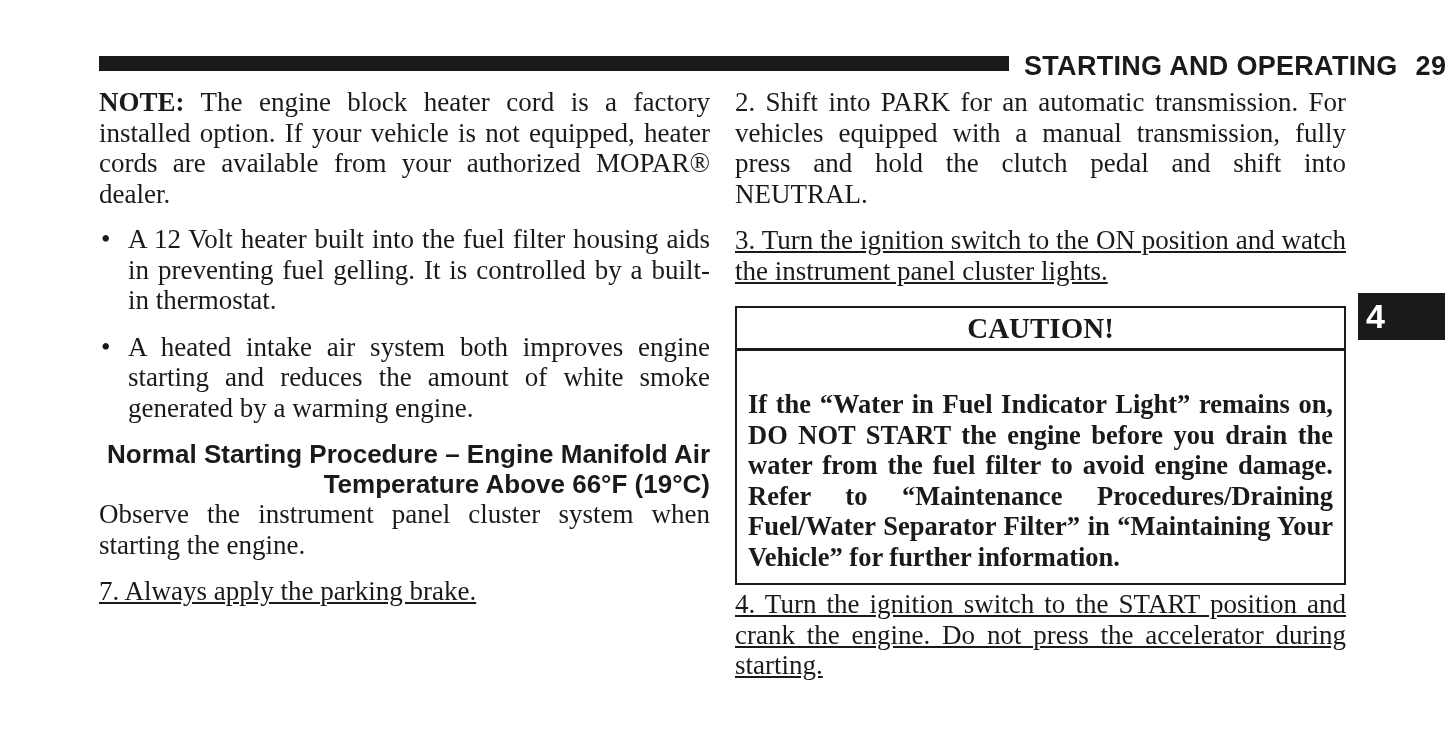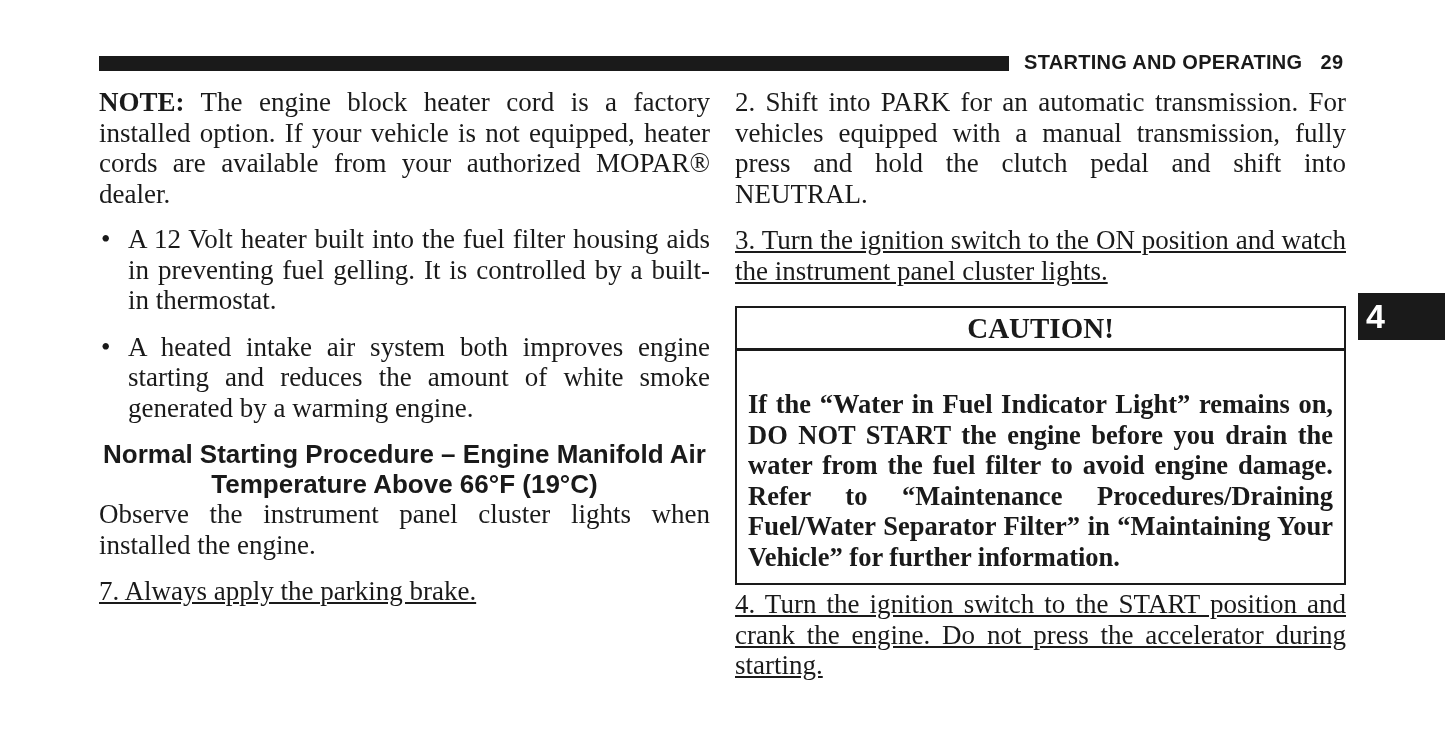--- a/index.html
+++ b/index.html
@@ -1,31 +1,31 @@
 <!DOCTYPE html>
 <html><head>
 <meta charset="utf-8">
 <style>
   html, body { margin:0; padding:0; background:#fff; }
   body { width:1445px; height:756px; position:relative; overflow:hidden; color:#1a1a1a;
          font-family:"Liberation Serif","DejaVu Serif",serif; }
   .topbar { position:absolute; left:99px; top:56px; width:910px; height:15px; background:#1a1a1a; }
   .header { position:absolute; left:1024px; top:51px; font-family:"Liberation Sans",sans-serif;
-            font-weight:bold; font-size:20px; letter-spacing:0.3px; white-space:nowrap; }
+            font-weight:bold; font-size:27px; letter-spacing:0.3px; white-space:nowrap; }
   .header .pg { margin-left:18px; }
   .col { position:absolute; font-size:27px; line-height:30.5px; text-align:justify; }
   .left { left:99px; top:87px; width:611px; }
   .right { left:735px; top:87px; width:611px; }
   p { margin:0; }
   .note b { font-weight:bold; }
   .bullets { margin:15px 0 0 0; padding:0; list-style:none; }
   .bullets li { position:relative; padding-left:29px; margin-bottom:16px; }
   .bullets li .dot { position:absolute; left:2px; top:0; }
   .h2 { font-family:"Liberation Sans",sans-serif; font-weight:bold; font-size:26px; line-height:30px;
-        text-align:center; margin-top:14px; }
+        text-align:right; margin-top:14px; }
   .step { margin-top:16px;text-decoration:underline; }
   .caution { margin-top:20px; border:2.5px solid #1a1a1a; }
   .caution .title { text-align:center; font-weight:bold; font-size:29px; line-height:40px;
                     border-bottom:3px solid #1a1a1a; }
   .caution .body { font-weight:bold; padding:14px 11px 11px 11px; font-size:26.5px; line-height:30.5px;margin-top:24px; }
   .tab { position:absolute; left:1358px; top:293px; width:87px; height:47px; background:#1a1a1a;
          color:#fff; font-family:"Liberation Sans",sans-serif; font-weight:bold; font-size:34px;
          line-height:47px; padding-left:8px; box-sizing:border-box; transform-origin:left; }
 </style>
 </head>
@@ -36,21 +36,21 @@
   <span>STARTING AND OPERATING</span><span class="pg">29</span>
 </div>
 
 <div class="col left">
   <p class="note"><b>NOTE:</b><span> The engine block heater cord is a factory installed option. If your vehicle is not equipped, heater cords are available from your authorized MOPAR® dealer.</span></p>
   <ul class="bullets">
     <li><span class="dot">•</span><span>A 12 Volt heater built into the fuel filter housing aids in preventing fuel gelling. It is controlled by a built-in thermostat.</span></li>
     <li><span class="dot">•</span><span>A heated intake air system both improves engine starting and reduces the amount of white smoke generated by a warming engine.</span></li>
   </ul>
   <div class="h2">Normal Starting Procedure – Engine Manifold Air Temperature Above 66°F (19°C)</div>
-  <p>Observe the instrument panel cluster lights when installed the engine.</p>
+  <p>Observe the instrument panel cluster system when starting the engine.</p>
   <p class="step">7.  Always apply the parking brake.</p>
 </div>
 
 <div class="col right">
   <p>2. Shift into PARK for an automatic transmission. For vehicles equipped with a manual transmission, fully press and hold the clutch pedal and shift into NEUTRAL.</p>
   <p class="step">3.  Turn the ignition switch to the ON position and watch the instrument panel cluster lights.</p>
   <div class="caution">
     <div class="title">CAUTION!</div>
     <div class="body">If the “Water in Fuel Indicator Light” remains on, DO NOT START the engine before you drain the water from the fuel filter to avoid engine damage. Refer to “Maintenance Procedures/Draining Fuel/Water Separator Filter” in “Maintaining Your Vehicle” for further information.</div>
   </div>

